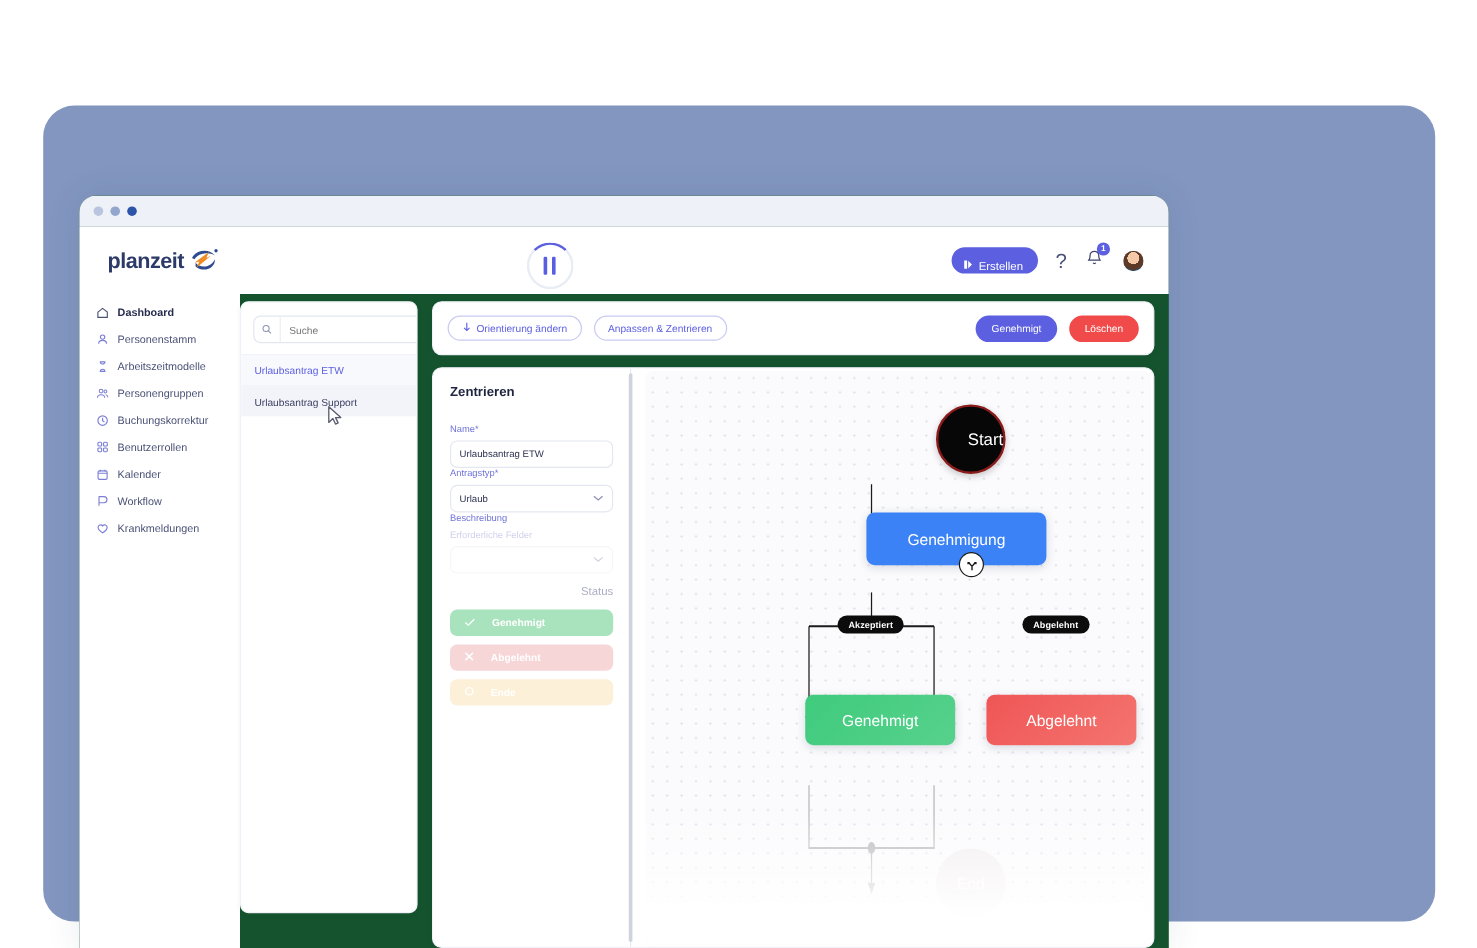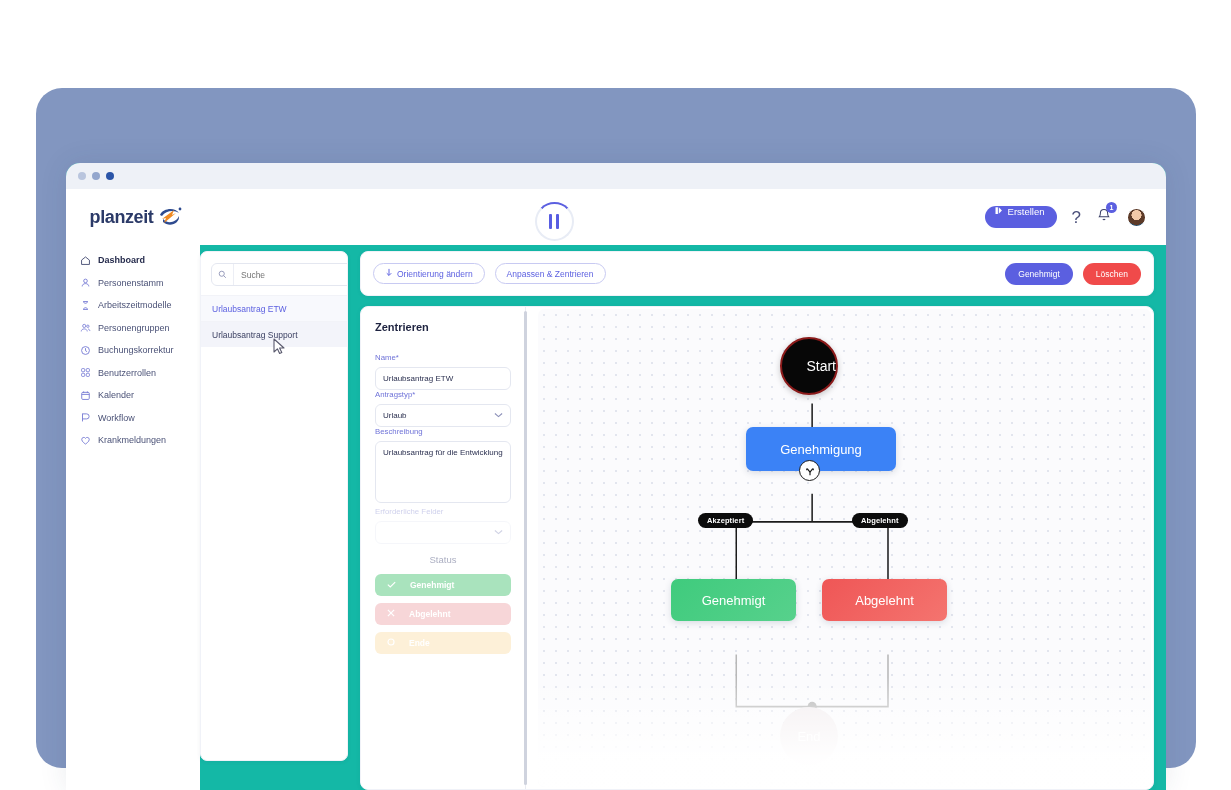--- a/index.html
+++ b/index.html
@@ -17,22 +17,22 @@
     left: 36px; top: 88px;
     width: 1160px; height: 680px;
     background: #8296c0;
     border-radius: 26px;
   }
 
   
   .browser {
     position: absolute;
     left: 66px; top: 163px;
-    width: 1100px; height: 627px;
-    background: #14b8a6;
+    width: 908px; height: 627px;
+    background: #14532d;
     border-radius: 14px 14px 0 0;
     overflow: hidden;
     box-shadow: 0 0 28px rgba(40,55,90,.10);
   }
 
   
   .titlebar {
     position: relative; height: 26px;
     background: #eef1f7;
     display: flex; align-items: center; padding-left: 12px; gap: 6px;
@@ -70,21 +70,21 @@
     display:flex; align-items:center; justify-content:center;
     position: relative; top: 4px;
   }
   .pause-bars { display:flex; gap:4px; }
   .pause-bars i { display:block; width:3px; height:15px; background:#585de2; border-radius:1px; }
 
   .header-right { display:flex; align-items:center; gap:15px; padding-right:20px; }
   .btn-create {
     background:#5b5fe0; color:#fff; border:none; border-radius:14px;
     height:22px; padding: 0 12px 0 9px; font-size:9.5px; font-weight:500;
-    display:flex; align-items:flex-start; gap:5px; cursor:pointer;
+    display:flex; align-items:flex-end; gap:5px; cursor:pointer;
     font-family:"Liberation Sans", sans-serif;
   }
   .help-icon { color:#4a4f7a; font-size:17px; line-height:1; cursor:pointer; font-weight:400;}
   .bell-wrap { position:relative; cursor:pointer; }
   .bell-badge {
     position:absolute; right:-5px; top:-5px;
     background:#5b5fe0; color:#fff; width:11px; height:11px;
     border-radius:50%; font-size:7px; display:flex; align-items:center;
     justify-content:center; font-weight:600;
   }
@@ -190,21 +190,21 @@
   }
   .select-box.empty { border-color:#eef0f6; }
   .chev { color:#8c90b8; font-size:8px; }
   .textarea-box {
     width:100%; height:62px; border:1px solid #e4e7f0; border-radius:6px;
     font-size:8px; color:#2b3050; padding:6px 7px; outline:none; resize:none;
     font-family:"Liberation Sans", sans-serif; line-height:1.35; background:#fff;
   }
   .fgroup { }
   .fgroup.faded { opacity:.55; }
-  .status-title { font-size:9.5px; color:#8f93ad; text-align:center; margin:10px 0 9px 0; opacity:.75;}
+  .status-title { font-size:9.5px; color:#8f93ad; text-align:right; margin:10px 0 9px 0; opacity:.75;}
   .status-item {
     height:22px; border-radius:6px; display:flex; align-items:center;
     gap:14px; padding-left:12px; font-size:8.5px; color:#fff; margin-bottom:7px;
     font-weight:600;
   }
   .status-item .tick { font-size:9px; }
   .si-green { background:#a9e3bd; }
   .si-red   { background:#f7d6d8; }
   .si-amber { background:#fdf0d8; }
   .info-fade {
@@ -476,21 +476,20 @@
                 <span class="chev">
                   <svg width="9" height="6" viewBox="0 0 10 6" fill="none" stroke="#8c90b8" stroke-width="1.2">
                       <path d="M1 1.3 5 4.8 9 1.3"></path>
                     </svg>
                 </span>
               </div>
             </div>
 
             <div class="fgroup">
               <div class="field-label">Beschreibung</div>
-              <textarea class="textarea-box" style="">Urlaubsantrag für die Entwicklung</textarea>
             </div>
 
             <div class="fgroup faded">
               <div class="field-label muted">Erforderliche Felder</div>
               <div class="select-box empty">
                 <span></span>
                 <span class="chev">
                   <svg width="9" height="6" viewBox="0 0 10 6" fill="none" stroke="#a9adcf" stroke-width="1.2">
                       <path d="M1 1.3 5 4.8 9 1.3"></path>
                     </svg>
@@ -553,21 +552,21 @@
               <path d="M196 318 L196 366 L271 366" stroke="#b7b7b7" stroke-width="1.5" fill="none"></path>
               <path d="M346 318 L346 366 L271 366" stroke="#b7b7b7" stroke-width="1.5" fill="none"></path>
               <circle cx="271" cy="366" r="4.5" fill="#b7b7b7"></circle>
               <path d="M271 366 L271 398" stroke="#b7b7b7" stroke-width="1.5" fill="none" marker-end="url(#ahg)"></path>
             </svg>
 
             <div class="node node-start" style="left:242px; top:28px;">
               <span>Start</span>
             </div>
 
-            <div class="node node-box node-approval" style="left:208px; top:118px; width:150px; height:44px;">
+            <div class="node node-box node-approval" style="left:184px; top:118px; width:150px; height:44px;">
               <span>Genehmigung</span>
             </div>
 
             <div class="branch-ico" style="left:261px; top:151px;">
               <svg width="12" height="12" viewBox="0 0 14 14" fill="none" stroke="#111" stroke-width="1.3">
                 <path d="M7 12V8.2"></path>
                 <path d="M7 8.2 4 4.6"></path>
                 <path d="M7 8.2 10 4.6"></path>
                 <path d="M4.6 4.6H3.2V6"></path>
                 <path d="M9.4 4.6h1.4V6"></path>

